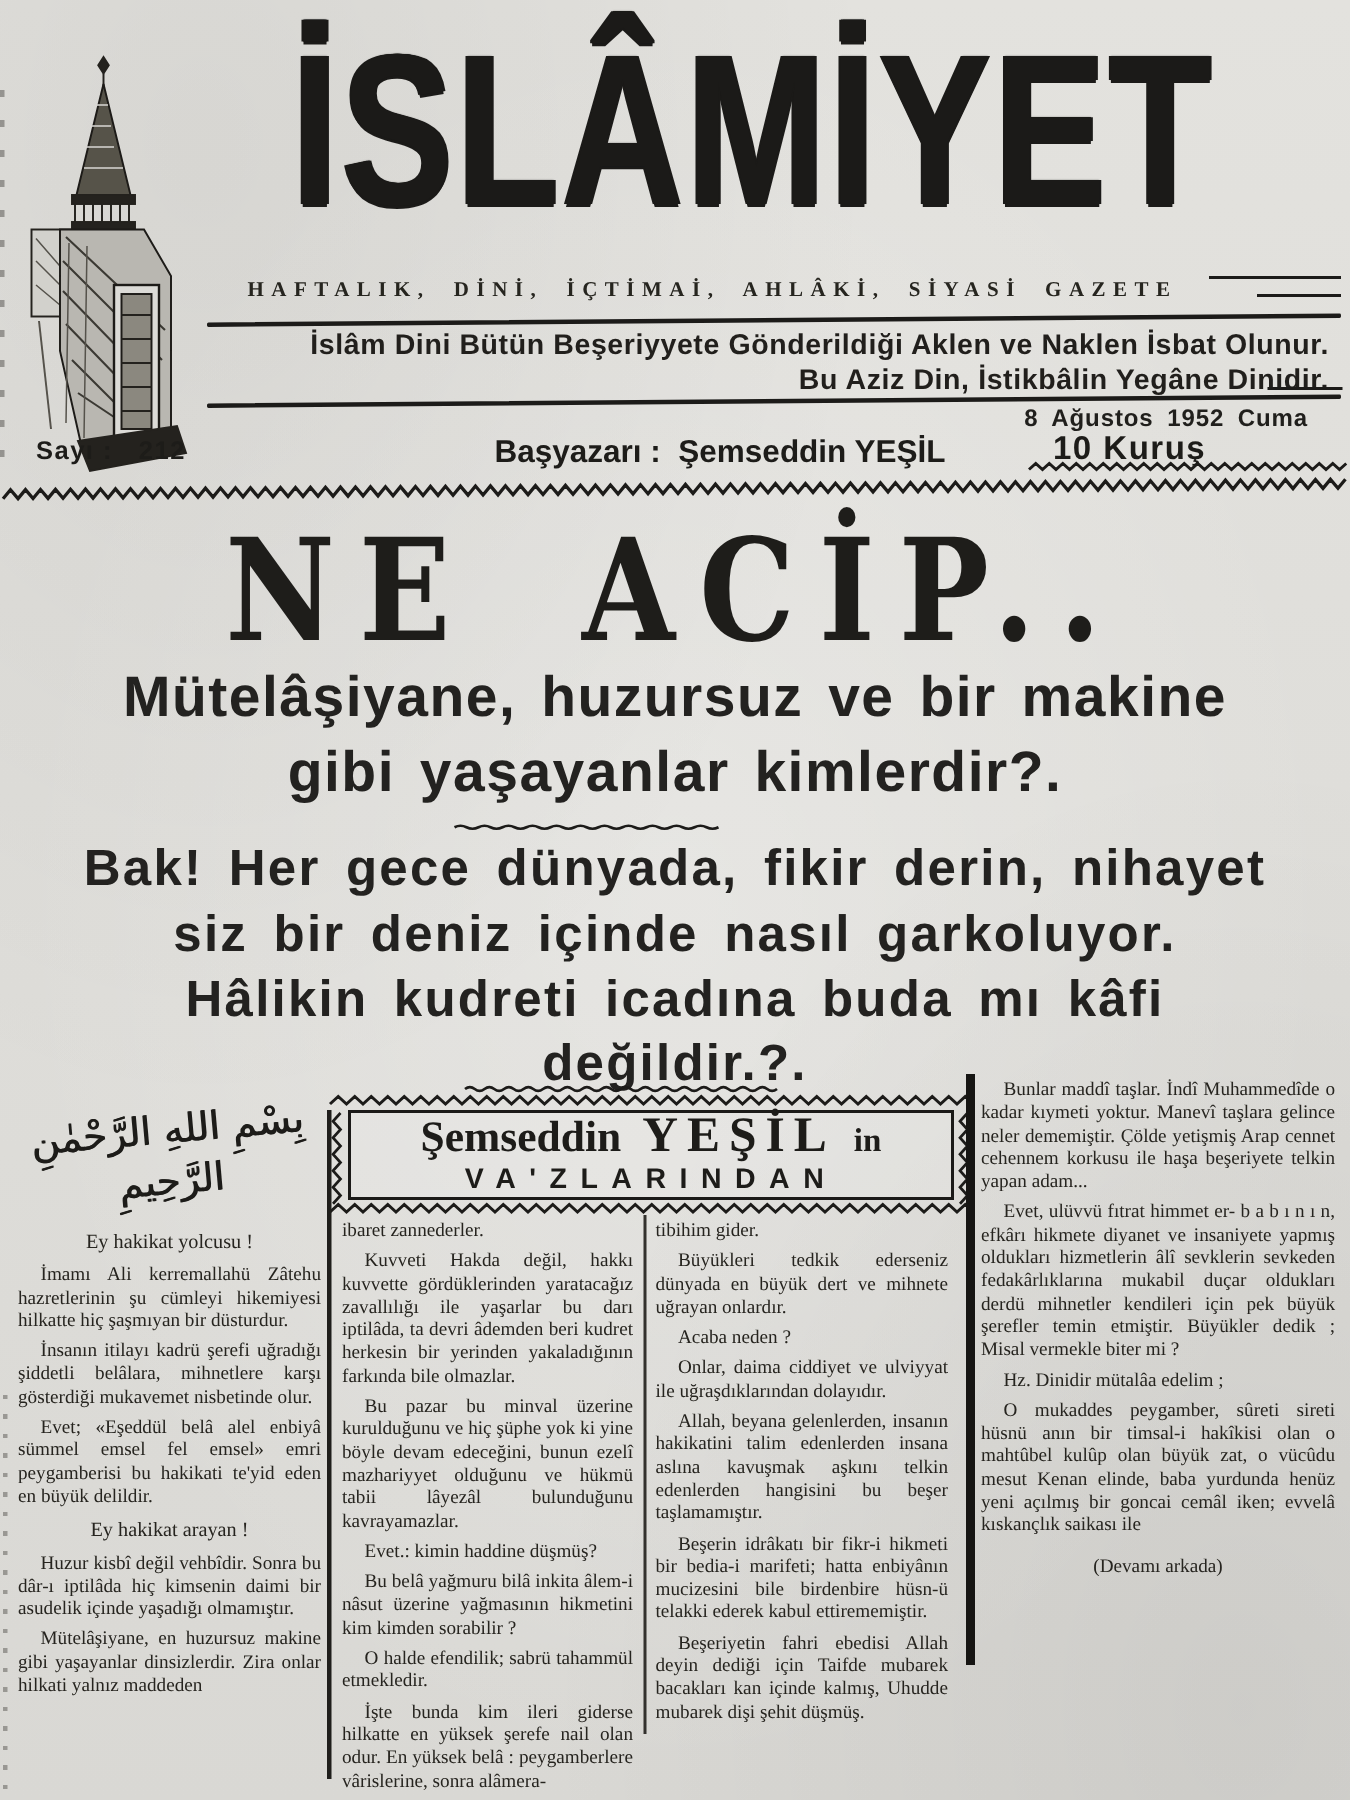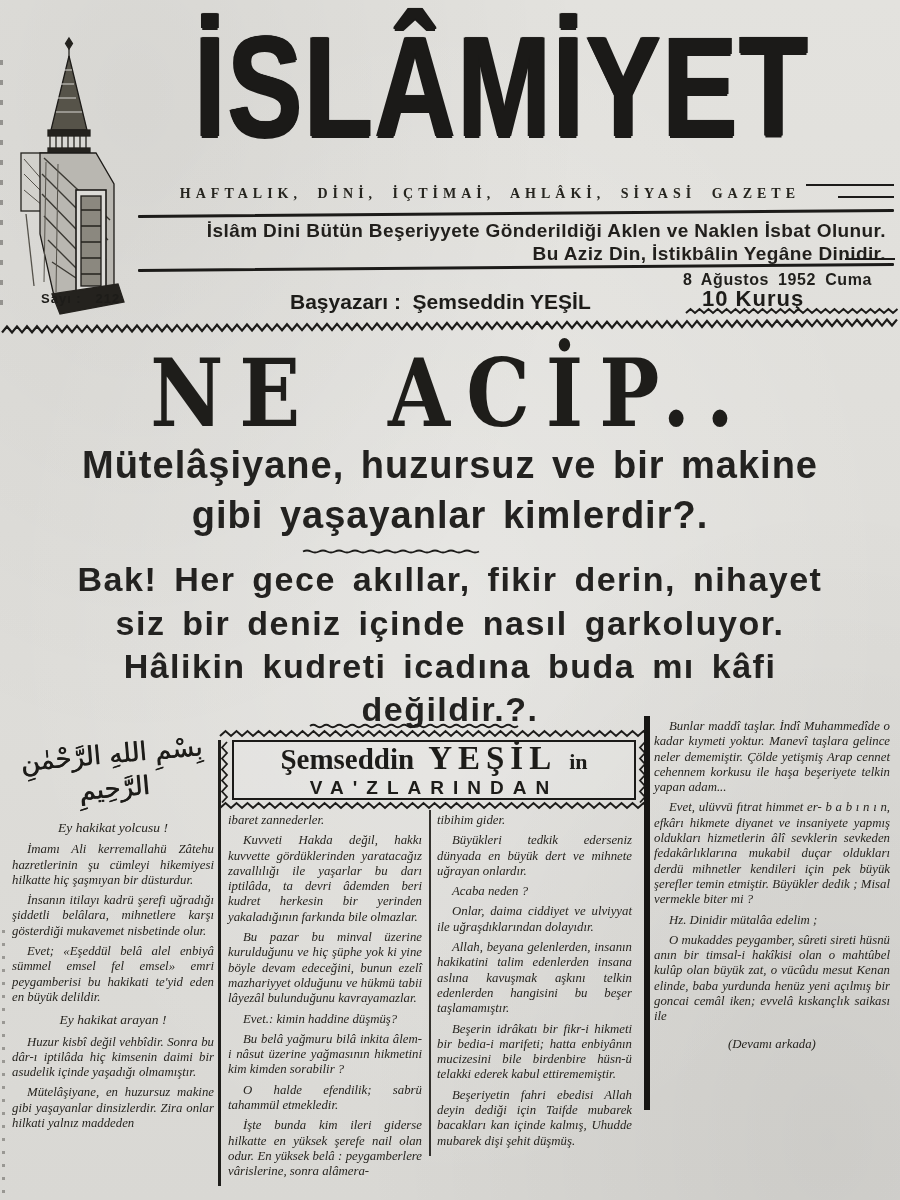--- a/index.html
+++ b/index.html
@@ -19,55 +19,55 @@
   .stub{position:absolute;background:#1c1b19;height:2px;}
 
   
   .title-wrap{left:144px;top:16px;width:716px;height:168px;display:flex;justify-content:center;align-items:flex-start;}
   .title-text{
     font-family:"Liberation Sans", sans-serif;font-weight:700;font-size:112px;line-height:1;
     letter-spacing:2px;color:#1b1a18;transform:scale(1.0,1.28);transform-origin:50% 0;
     text-shadow:1.3px 0 #1b1a18,-1.3px 0 #1b1a18,0 1.2px #1b1a18,0 -0.5px #1b1a18,0 0 1px rgba(20,20,18,.6);
     white-space:nowrap;
   }
-  .subtitle{left:150px;top:186px;width:650px;text-align:right;
+  .subtitle{left:150px;top:186px;width:650px;text-align:center;
     font-family:"Liberation Serif", serif;font-weight:700;font-size:14px;letter-spacing:5px;word-spacing:7px;color:#26251f;}
   .slogan{left:130px;width:756px;text-align:right;font-family:"Liberation Sans", sans-serif;
     font-weight:700;font-size:19px;letter-spacing:.4px;color:#211f1c;}
   .dateline{left:600px;top:271px;width:272px;text-align:right;font-family:"Liberation Sans", sans-serif;
     font-weight:700;font-size:16px;letter-spacing:.6px;word-spacing:4px;}
   .inforow{font-family:"Liberation Sans", sans-serif;font-weight:700;color:#1d1c19;}
-  .sayi{left:24px;top:291px;font-size:13px;letter-spacing:1px;margin-left:17px;}
-  .basyazari{left:290px;top:290px;width:380px;text-align:left;font-size:21px;}
+  .sayi{left:24px;top:291px;font-size:17px;letter-spacing:1px;}
+  .basyazari{left:290px;top:290px;width:380px;text-align:center;font-size:21px;}
   .price{left:702px;top:286px;font-size:22px;letter-spacing:1px;}
 
   
   .center-line{left:0;width:900px;text-align:center;}
   .h-main{top:338px;font-family:"DejaVu Serif", serif;font-weight:700;font-size:80px;}
   .h-main span{display:inline-block;letter-spacing:16px;word-spacing:28px;transform:scaleY(1.18);transform-origin:top;color:#1e1d1a;}
   .h-sub{font-family:"Liberation Sans", sans-serif;font-weight:700;font-size:38px;letter-spacing:1px;word-spacing:5px;color:#232220;}
   .h-lead{font-family:"Liberation Sans", sans-serif;font-weight:700;font-size:34px;letter-spacing:1.5px;word-spacing:6px;color:#232220;}
 
   
   .zz{position:absolute;}
 
   
   .vaaz-box{left:220px;top:732px;width:428px;height:76px;}
   .vaaz-inner{position:absolute;left:12px;right:12px;top:8px;bottom:8px;border:2.5px solid #1b1a18;
-    display:flex;flex-direction:column;justify-content:center;align-items:center;background:rgba(255,255,255,.12);}
+    display:flex;flex-direction:column;justify-content:flex-end;align-items:center;background:rgba(255,255,255,.12);}
   .vaaz-l1{font-family:"Liberation Serif", serif;font-weight:700;color:#1d1c19;line-height:1;white-space:nowrap;}
   .vaaz-name{font-size:29px;}
   .vaaz-surname{font-size:33px;letter-spacing:6px;margin-left:10px;}
   .vaaz-suffix{font-size:22px;margin-left:8px;}
   .vaaz-l2{font-family:"Liberation Sans", sans-serif;font-weight:700;font-size:19px;letter-spacing:9px;margin-top:2px;color:#1d1c19;}
 
   
   .col{position:absolute;}
   .col p{font-family:"Liberation Serif", serif;font-size:12.8px;line-height:15.3px;
-    text-align:justify;text-indent:15px;margin:0 0 5px;color:#26241f;font-style:italic;}
+    text-align:justify;text-indent:15px;margin:0 0 5px;color:#26241f;}
   .col p.cent{text-align:center;text-indent:0;font-size:13.5px;margin:7px 0 7px;}
   .col p.lead{text-indent:0;}
   .col p.note{text-align:center;text-indent:0;margin-top:12px;}
   #col1{left:12px;top:736px;width:202px;}
   #col2{left:228px;top:813px;width:194px;}
   #col3{left:437px;top:813px;width:195px;}
   #col4{left:654px;top:719px;width:236px;}
   .besmele{direction:rtl;text-align:center;font-family:"DejaVu Sans", sans-serif;
     font-size:26px;line-height:1.3;color:#1d1c19;transform:rotate(-5deg);margin:2px 0 12px;min-height:70px;
     text-shadow:0.6px 0 #1d1c19;}
@@ -150,21 +150,21 @@
   </div>
   <div class="abs center-line h-sub" style="top:444px">Mütelâşiyane, huzursuz ve bir makine</div>
   <div class="abs center-line h-sub" style="top:494px">gibi yaşayanlar kimlerdir?.</div>
 
   <div class="zz" style="left:303px;top:549px;width:170px;height:6px">
       <svg xmlns="http://www.w3.org/2000/svg" width="170" height="5" style="display:block;overflow:visible">
         <path d="M0 2.5 Q 4 0.5 8 2.5 Q 12 4.5 16 2.5 Q 20 0.5 24 2.5 Q 28 4.5 32 2.5 Q 36 0.5 40 2.5 Q 44 4.5 48 2.5 Q 52 0.5 56 2.5 Q 60 4.5 64 2.5 Q 68 0.5 72 2.5 Q 76 4.5 80 2.5 Q 84 0.5 88 2.5 Q 92 4.5 96 2.5 Q 100 0.5 104 2.5 Q 108 4.5 112 2.5 Q 116 0.5 120 2.5 Q 124 4.5 128 2.5 Q 132 0.5 136 2.5 Q 140 4.5 144 2.5 Q 148 0.5 152 2.5 Q 156 4.5 160 2.5 Q 164 0.5 168 2.5 Q 172 4.5 176 2.5" fill="none" stroke="#1c1b19" stroke-width="1.8"></path>
       </svg>
     </div>
 
-  <div class="abs center-line h-lead" style="top:560px">Bak! Her gece akıllar, fikir derin, nihayet</div>
+  <div class="abs center-line h-lead" style="top:560px">Bak! Her gece dünyada, fikir derin, nihayet</div>
   <div class="abs center-line h-lead" style="top:604px">siz bir deniz içinde nasıl garkoluyor.</div>
   <div class="abs center-line h-lead" style="top:647px">Hâlikin kudreti icadına buda mı kâfi</div>
   <div class="abs center-line h-lead" style="top:690px">değildir.?.</div>
 
   <div class="zz" style="left:310px;top:723px;width:207px;height:7px">
       <svg xmlns="http://www.w3.org/2000/svg" width="207" height="6" style="display:block;overflow:visible">
         <path d="M0 3 Q 3.25 0.5 6.5 3 Q 9.75 5.5 13 3 Q 16.25 0.5 19.5 3 Q 22.75 5.5 26 3 Q 29.25 0.5 32.5 3 Q 35.75 5.5 39 3 Q 42.25 0.5 45.5 3 Q 48.75 5.5 52 3 Q 55.25 0.5 58.5 3 Q 61.75 5.5 65 3 Q 68.25 0.5 71.5 3 Q 74.75 5.5 78 3 Q 81.25 0.5 84.5 3 Q 87.75 5.5 91 3 Q 94.25 0.5 97.5 3 Q 100.75 5.5 104 3 Q 107.25 0.5 110.5 3 Q 113.75 5.5 117 3 Q 120.25 0.5 123.5 3 Q 126.75 5.5 130 3 Q 133.25 0.5 136.5 3 Q 139.75 5.5 143 3 Q 146.25 0.5 149.5 3 Q 152.75 5.5 156 3 Q 159.25 0.5 162.5 3 Q 165.75 5.5 169 3 Q 172.25 0.5 175.5 3 Q 178.75 5.5 182 3 Q 185.25 0.5 188.5 3 Q 191.75 5.5 195 3 Q 198.25 0.5 201.5 3 Q 204.75 5.5 208 3" fill="none" stroke="#1c1b19" stroke-width="1.8"></path>
       </svg>
     </div>
 

